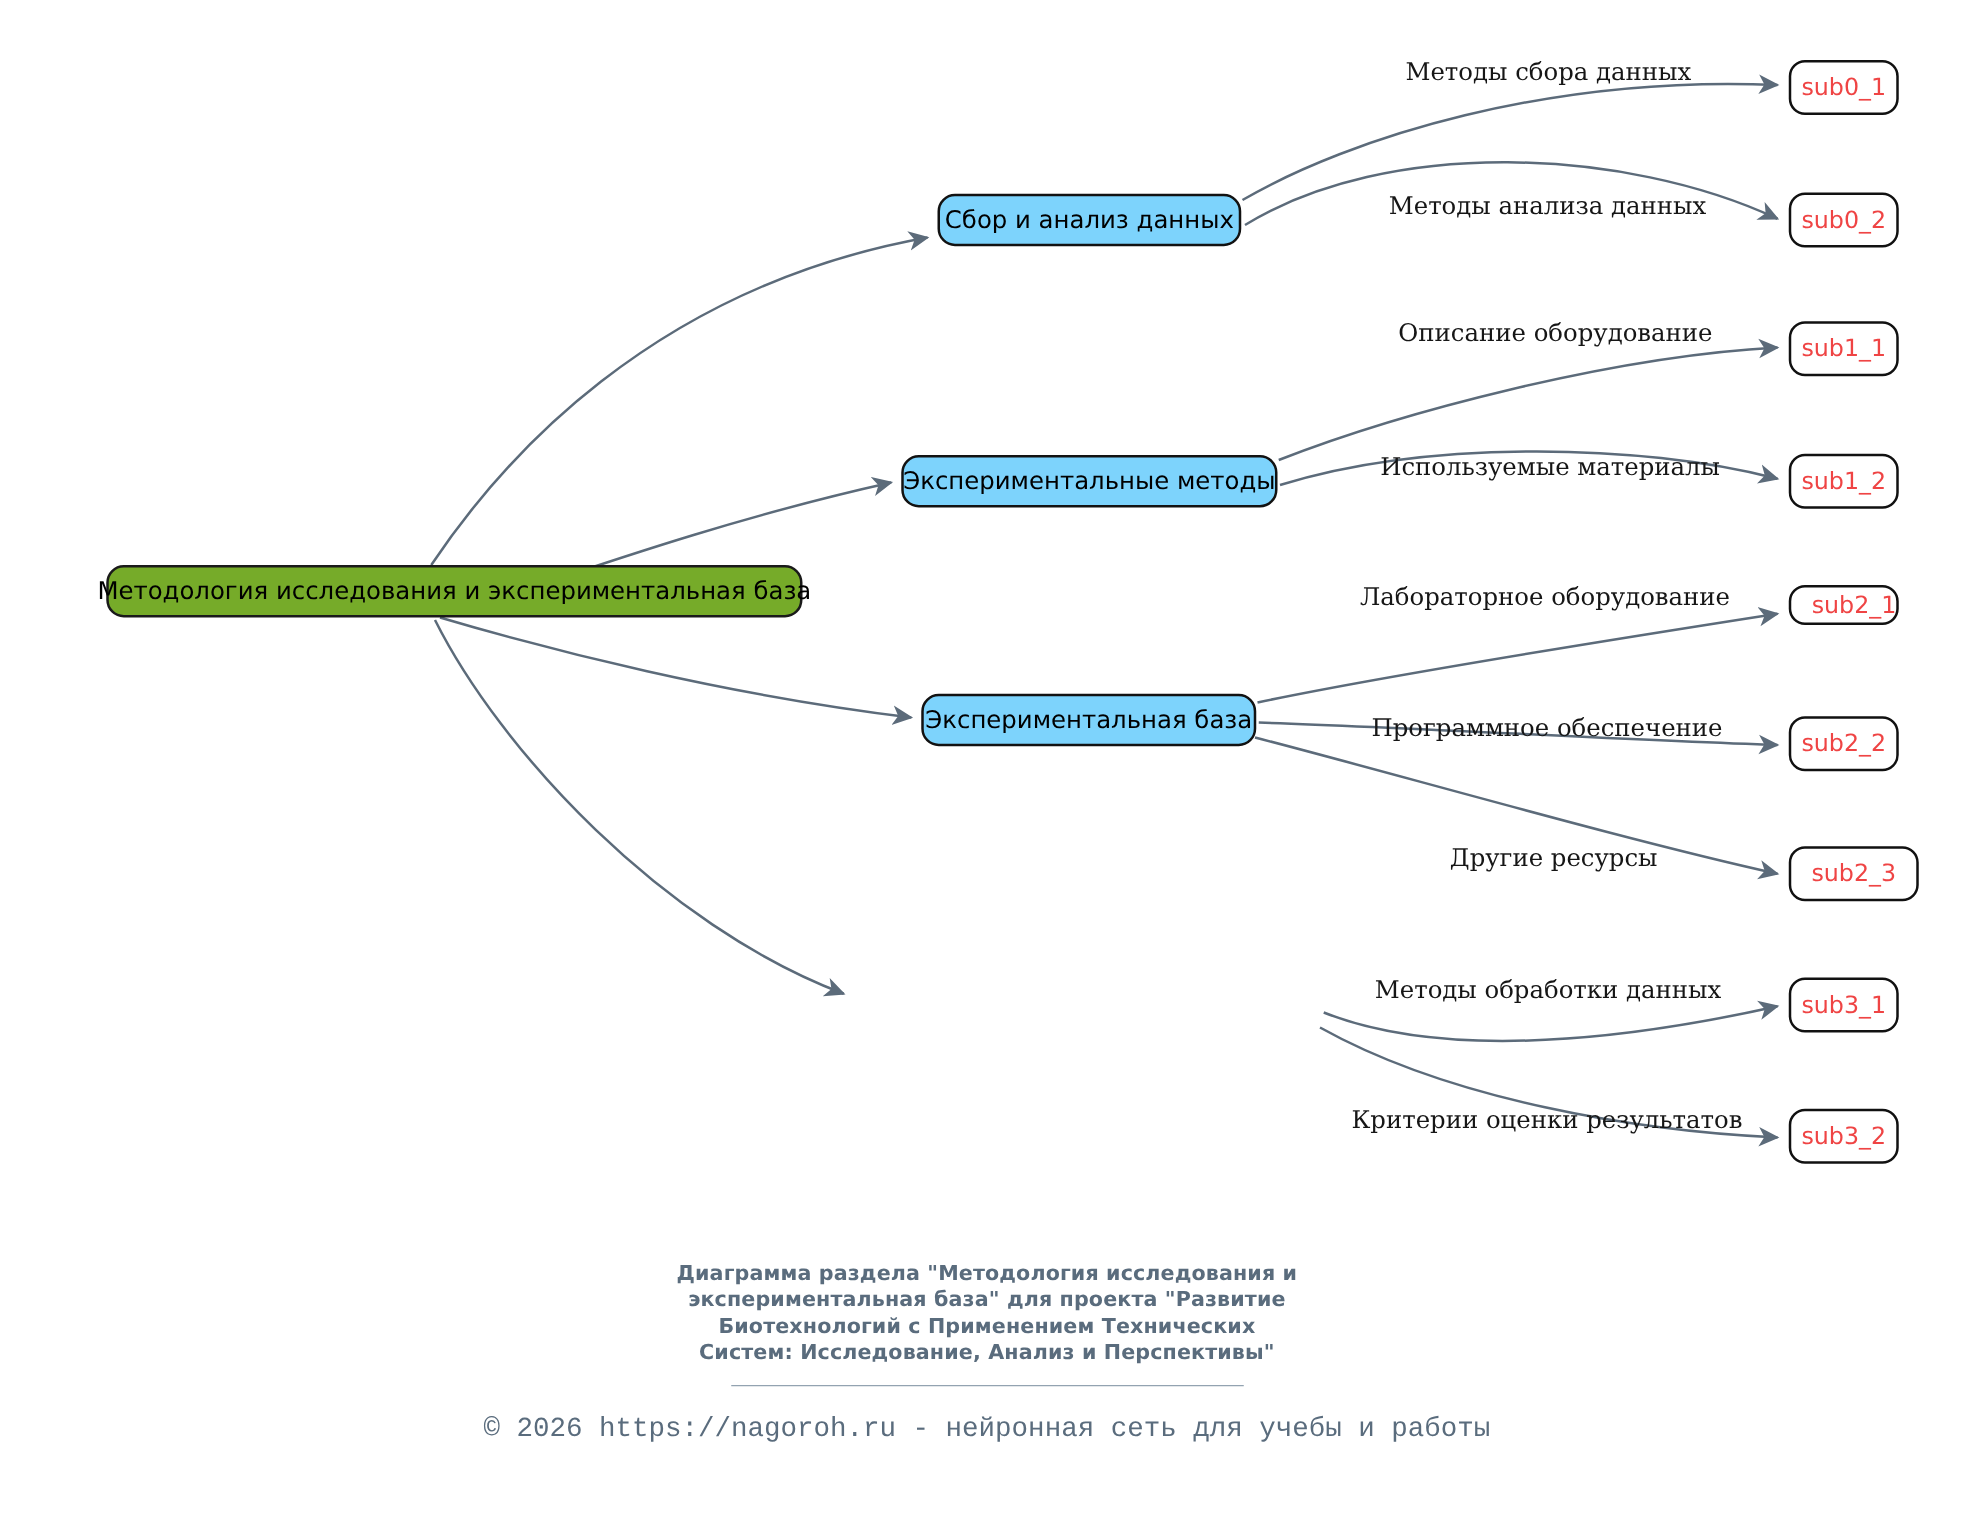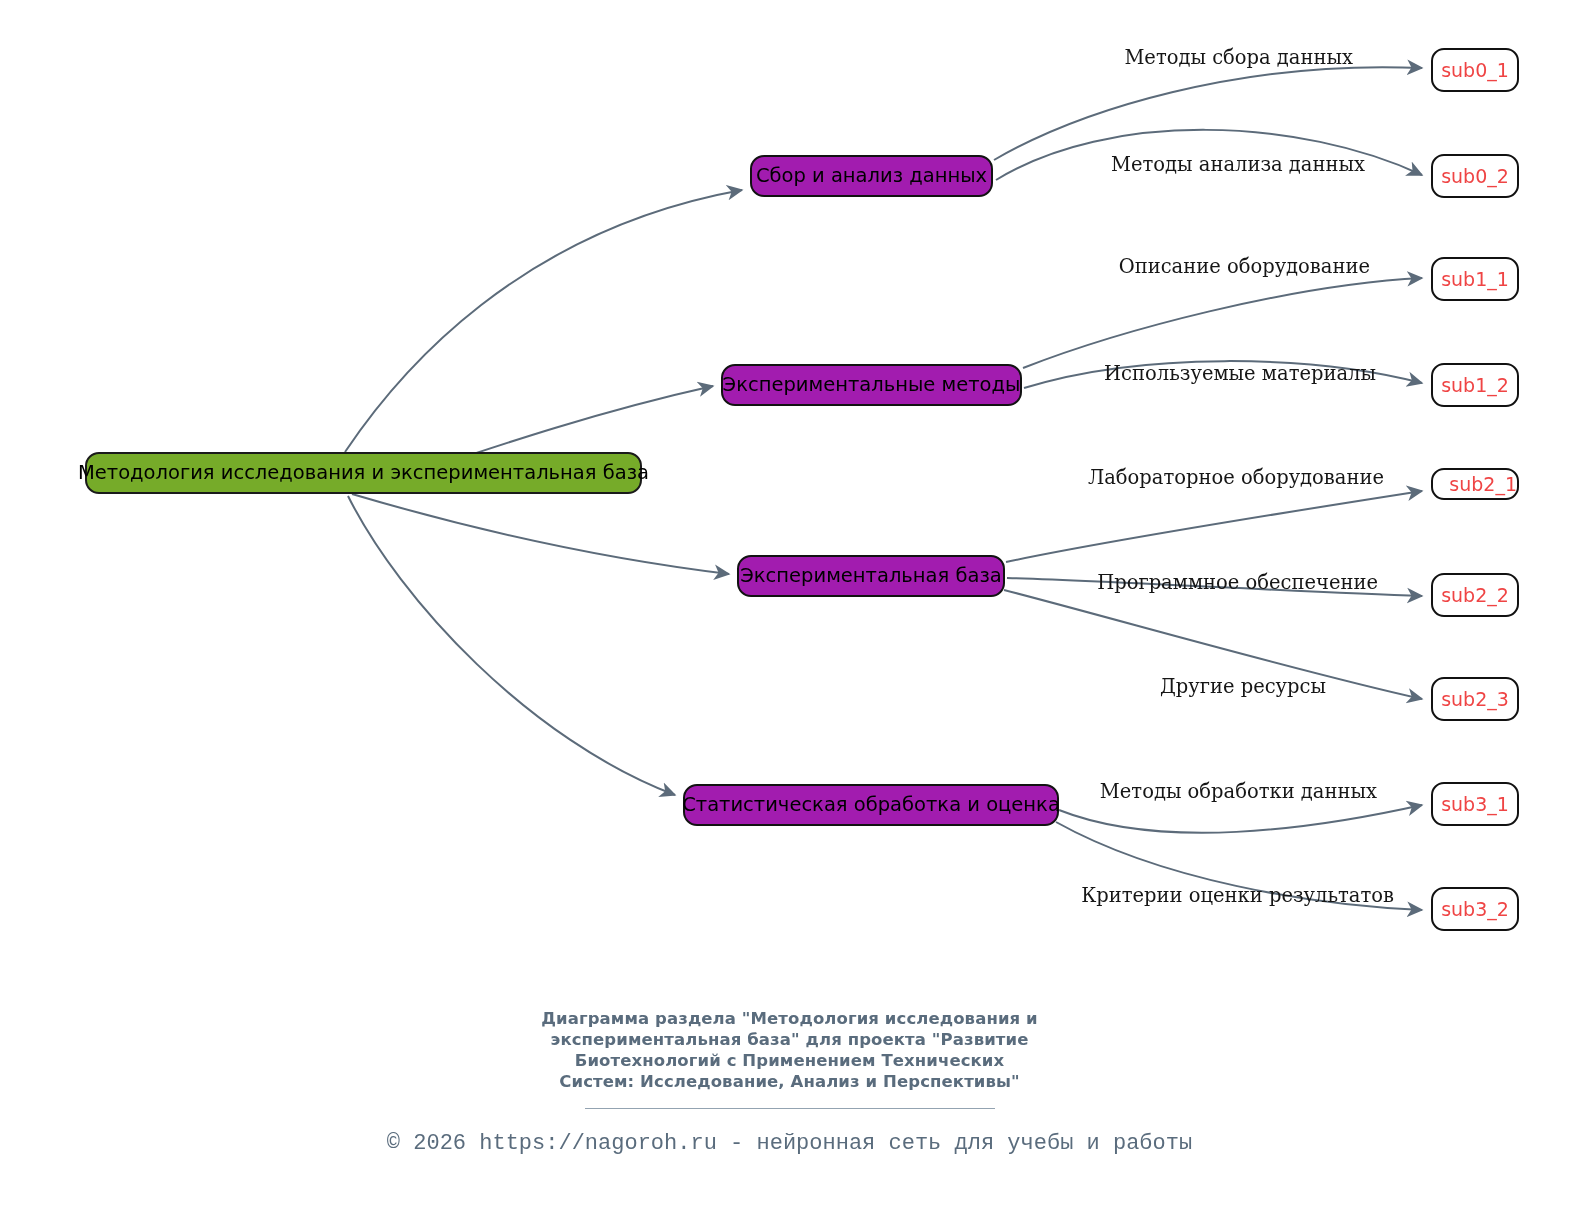--- a/index.html
+++ b/index.html
@@ -38,21 +38,21 @@
   .node-root {
     background: #76ab29;
     border: 2px solid #1a1a1a;
     border-radius: 14px;
     color: #000000;
     font-size: 19.5px;
     padding: 0 14px;
     font-family: "DejaVu Sans", sans-serif;
   }
   .node-branch {
-    background: #a21caf;
+    background: #7dd3fc;
     border: 2px solid #121212;
     border-radius: 14px;
     color: #000000;
     font-size: 19.5px;
     padding: 0 14px;
     font-family: "DejaVu Sans", sans-serif;
   }
   .node-leaf {
     background: #ffffff;
     border: 2px solid #111111;
@@ -176,27 +176,24 @@
   </div>
   <div class="edge-label right" style="left:878px; top:468px; width:506px;">Лабораторное оборудование</div>
   <div class="node node-leaf" style="left:1431px; top:468px; width:88px; height:32px;justify-content:flex-end;">
     <span>sub2_1</span>
   </div>
   <div class="edge-label right" style="left:878px; top:573px; width:500px;">Программное обеспечение</div>
   <div class="node node-leaf" style="left:1431px; top:573px; width:88px; height:44px;">
     <span>sub2_2</span>
   </div>
   <div class="edge-label right" style="left:878px; top:677px; width:448px;">Другие ресурсы</div>
-  <div class="node node-leaf" style="left:1431px; top:677px; width:88px; height:44px;">
+  <div class="node node-leaf" style="left:1431px; top:677px; width:104px; height:44px;">
     <span>sub2_3</span>
   </div>
 
-  <div class="node node-branch" style="left:683px; top:784px; width:376px; height:42px;">
-    <span>Статистическая обработка и оценка</span>
-  </div>
   <div class="edge-label right" style="left:878px; top:782px; width:499px;">Методы обработки данных</div>
   <div class="node node-leaf" style="left:1431px; top:782px; width:88px; height:44px;">
     <span>sub3_1</span>
   </div>
   <div class="edge-label right" style="left:878px; top:886px; width:516px;">Критерии оценки результатов</div>
   <div class="node node-leaf" style="left:1431px; top:887px; width:88px; height:44px;">
     <span>sub3_2</span>
   </div>
 
   <div id="caption">

